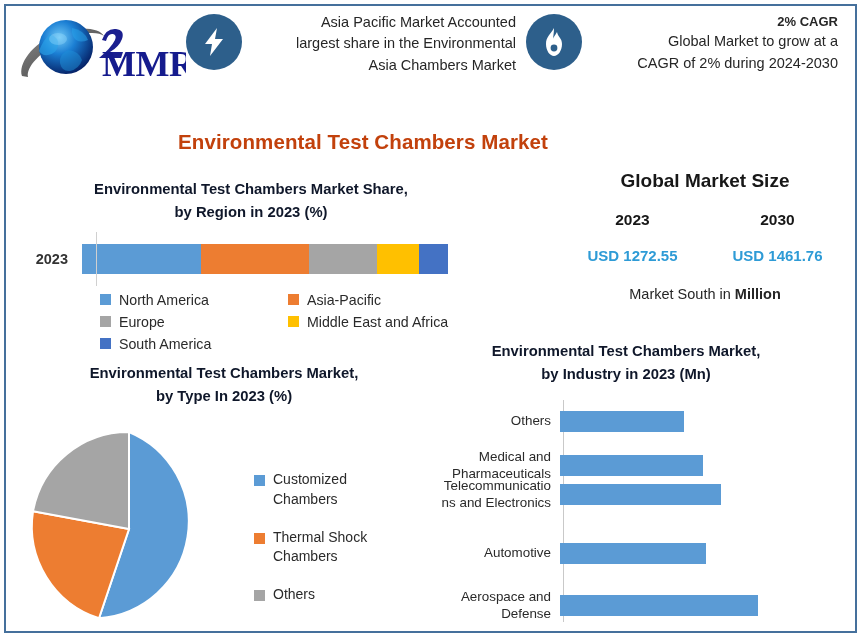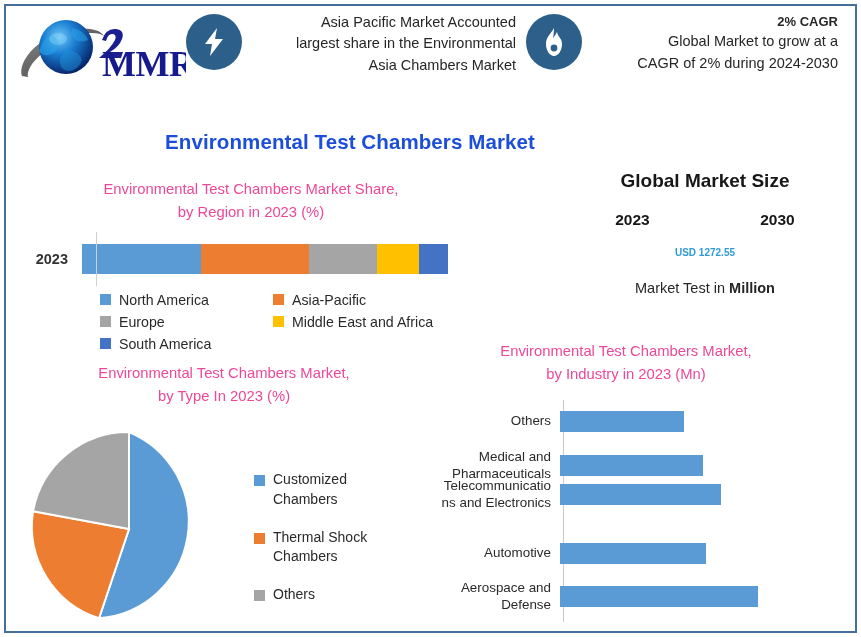--- a/index.html
+++ b/index.html
@@ -79,35 +79,35 @@
     font-size: 13px;
   }
   .hdr1 { width: 340px; }
   .hdr1 .header-text { width: 262px; }
   .hdr2 { width: 320px; }
   .hdr2 .header-text { width: 244px; }
 
   
   .main-title {
     position: absolute;
-    left: 0;
+    left: 13px;
     top: 130px;
     width: 700px;
     text-align: center;
     font-size: 20.5px;
     font-weight: bold;
-    color: #1d4ed8;
+    color: #c2410c;
     letter-spacing: 0.1px;
   }
 
   
   .sec-title {
     font-size: 14.8px;
-    font-weight: normal;
-    color: #ec4899;
+    font-weight: bold;
+    color: #0f172a;
     text-align: center;
     line-height: 1.55;
   }
 
   
   .region-block {
     position: absolute;
     left: 14px;
     top: 178px;
     width: 500px;
@@ -151,21 +151,21 @@
     display: flex;
     flex-wrap: wrap;
   }
   .lg-item {
     display: flex;
     align-items: center;
     font-size: 14.2px;
     color: #2a2a2a;
     margin-bottom: 6px;
   }
-  .lg-item.col-a { width: 173px; }
+  .lg-item.col-a { width: 188px; }
   .lg-item.col-b { width: 196px; }
   .lg-swatch {
     width: 11px;
     height: 11px;
     flex: none;
     margin-right: 8px;
   }
 
   
   .gms-block {
@@ -186,21 +186,21 @@
     margin-top: 19px;
     font-size: 15.5px;
     font-weight: bold;
     color: #171717;
   }
   .gms-years > div { width: 140px; }
   .gms-values {
     display: flex;
     justify-content: space-around;
     margin-top: 18px;
-    font-size: 10px;
+    font-size: 15px;
     font-weight: bold;
     color: #2e9bd6;
   }
   .gms-values > div { width: 140px; }
   .gms-foot {
     margin-top: 22px;
     font-size: 14.5px;
     color: #262626;
   }
   .gms-foot b { font-weight: bold; }
@@ -391,22 +391,23 @@
   </div>
 
   <div class="gms-block">
     <div class="gms-title">Global Market Size</div>
     <div class="gms-years">
       <div>2023</div>
       <div>2030</div>
     </div>
     <div class="gms-values">
       <div>USD 1272.55</div>
-    </div>
-    <div class="gms-foot"><span>Market Test in </span><b>Million</b></div>
+      <div>USD 1461.76</div>
+    </div>
+    <div class="gms-foot"><span>Market South in </span><b>Million</b></div>
   </div>
 
   <div class="type-block">
     <div class="sec-title">
       <div>Environmental Test Chambers Market,</div>
       <div>by Type In 2023 (%)</div>
     </div>
 
     <div class="pie-row">
       <div class="pie-holder">
@@ -467,21 +468,21 @@
         <div class="hbar-bar" style="width:161px"></div>
       </div>
 
       <div class="hbar-row" style="top:132px">
         <div class="hbar-label">
           <span>Automotive</span>
         </div>
         <div class="hbar-bar" style="width:146px"></div>
       </div>
 
-      <div class="hbar-row" style="top:175px">
+      <div class="hbar-row" style="top:184px">
         <div class="hbar-label">
           <span>Aerospace and</span><br><span>Defense</span>
         </div>
         <div class="hbar-bar" style="width:198px"></div>
       </div>
     </div>
   </div>
 
 </div>
 

